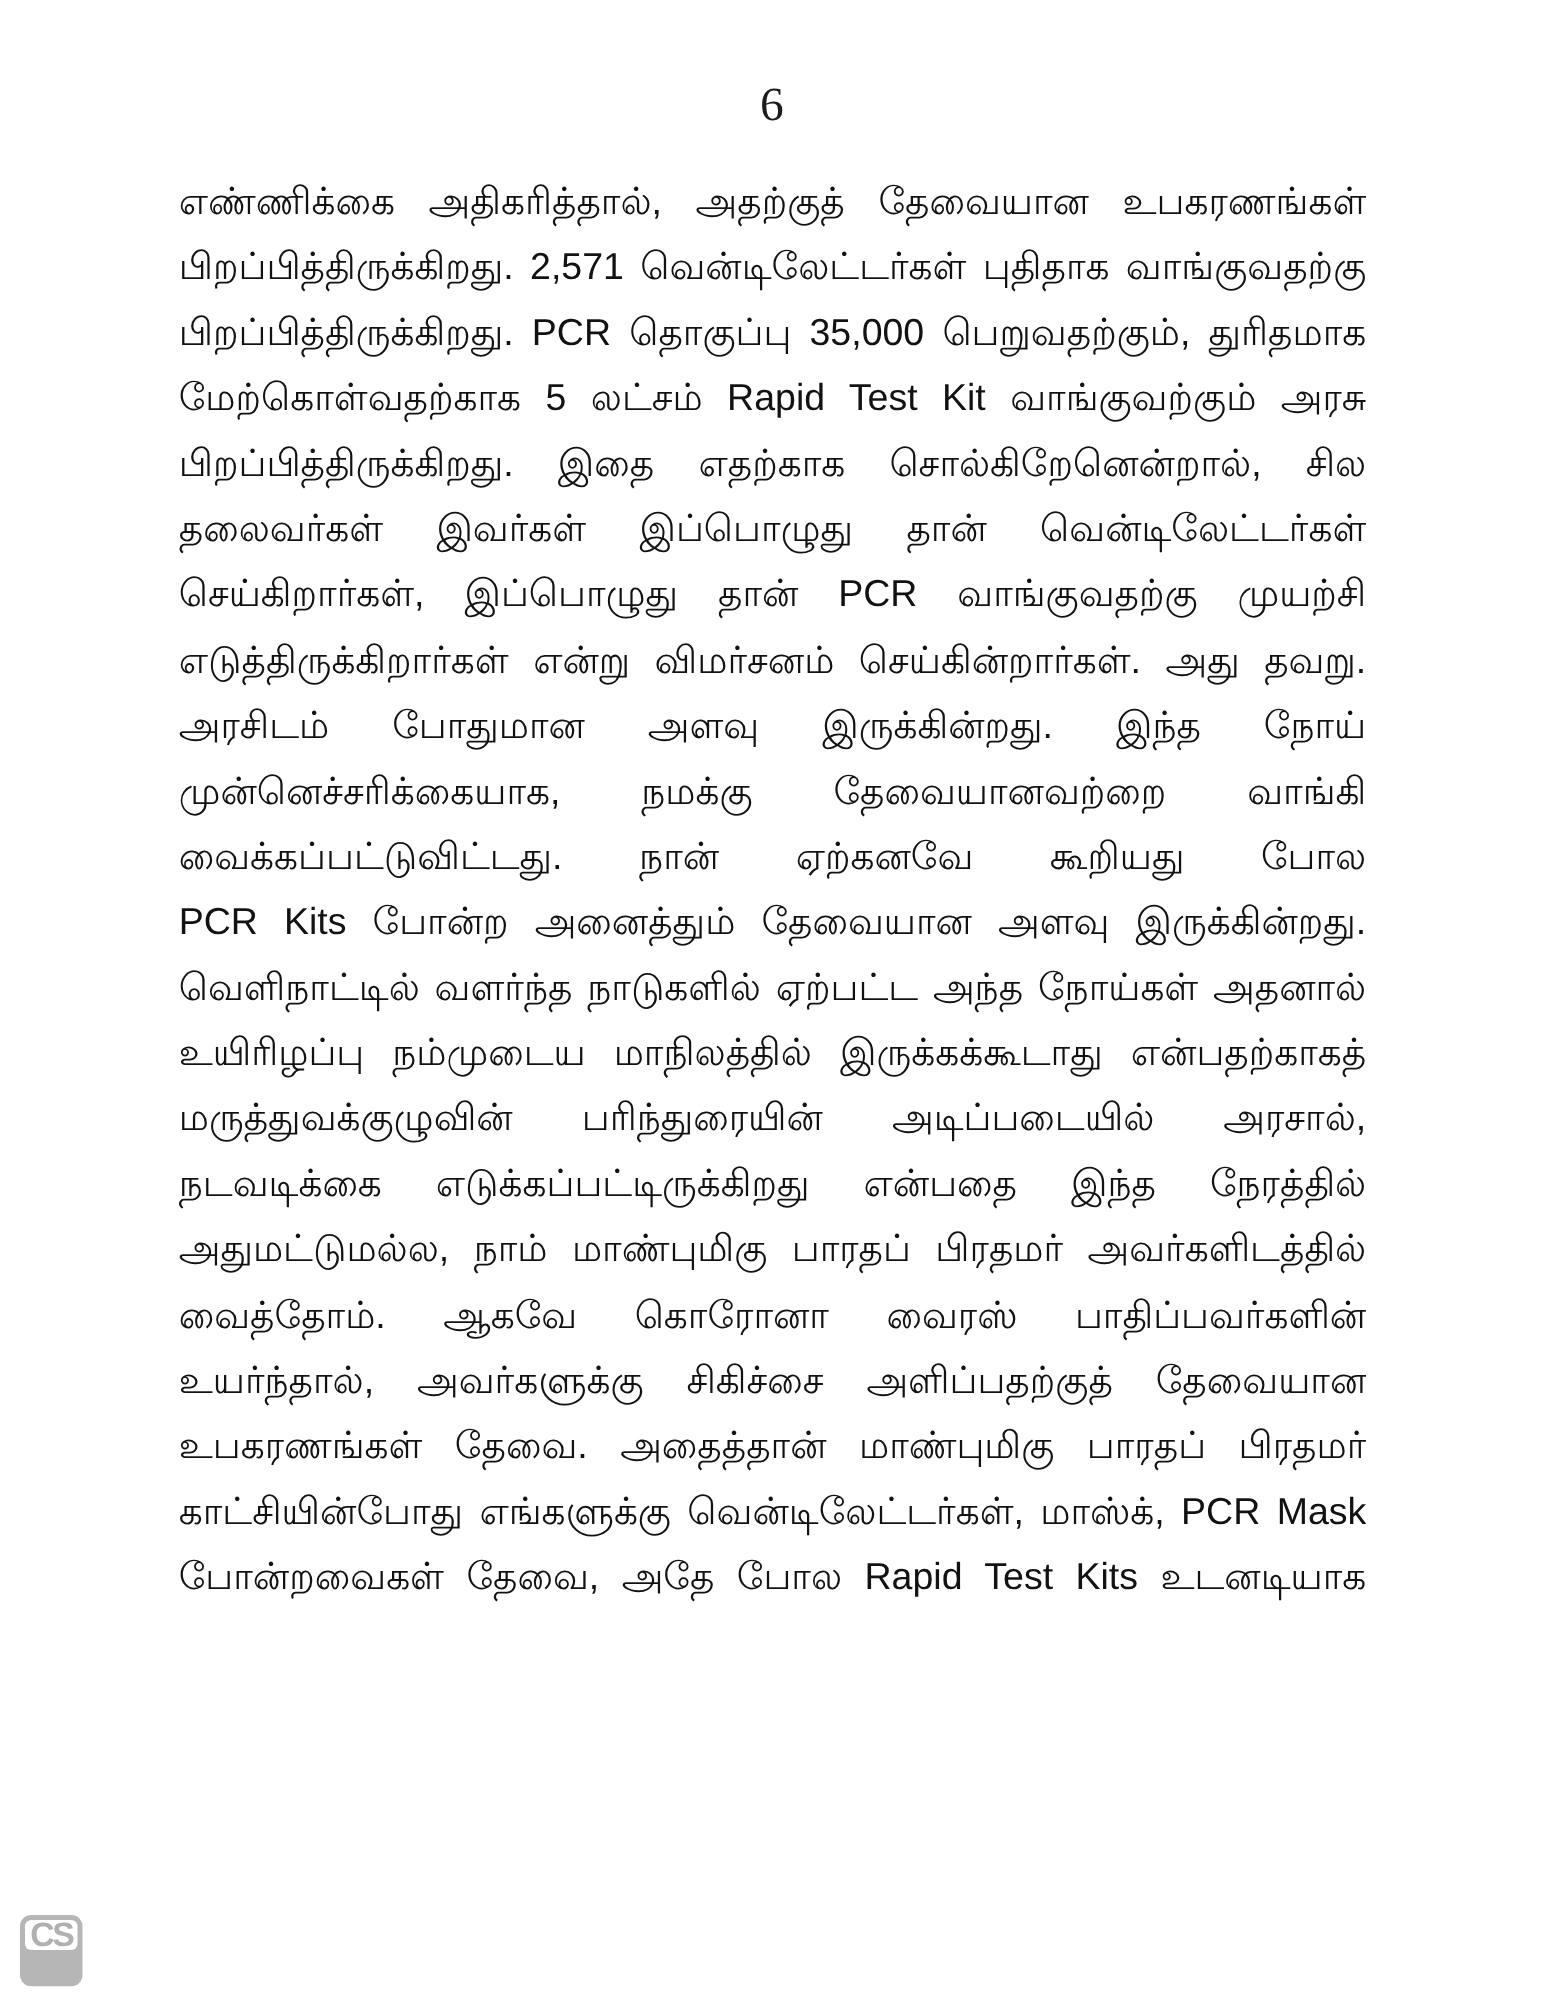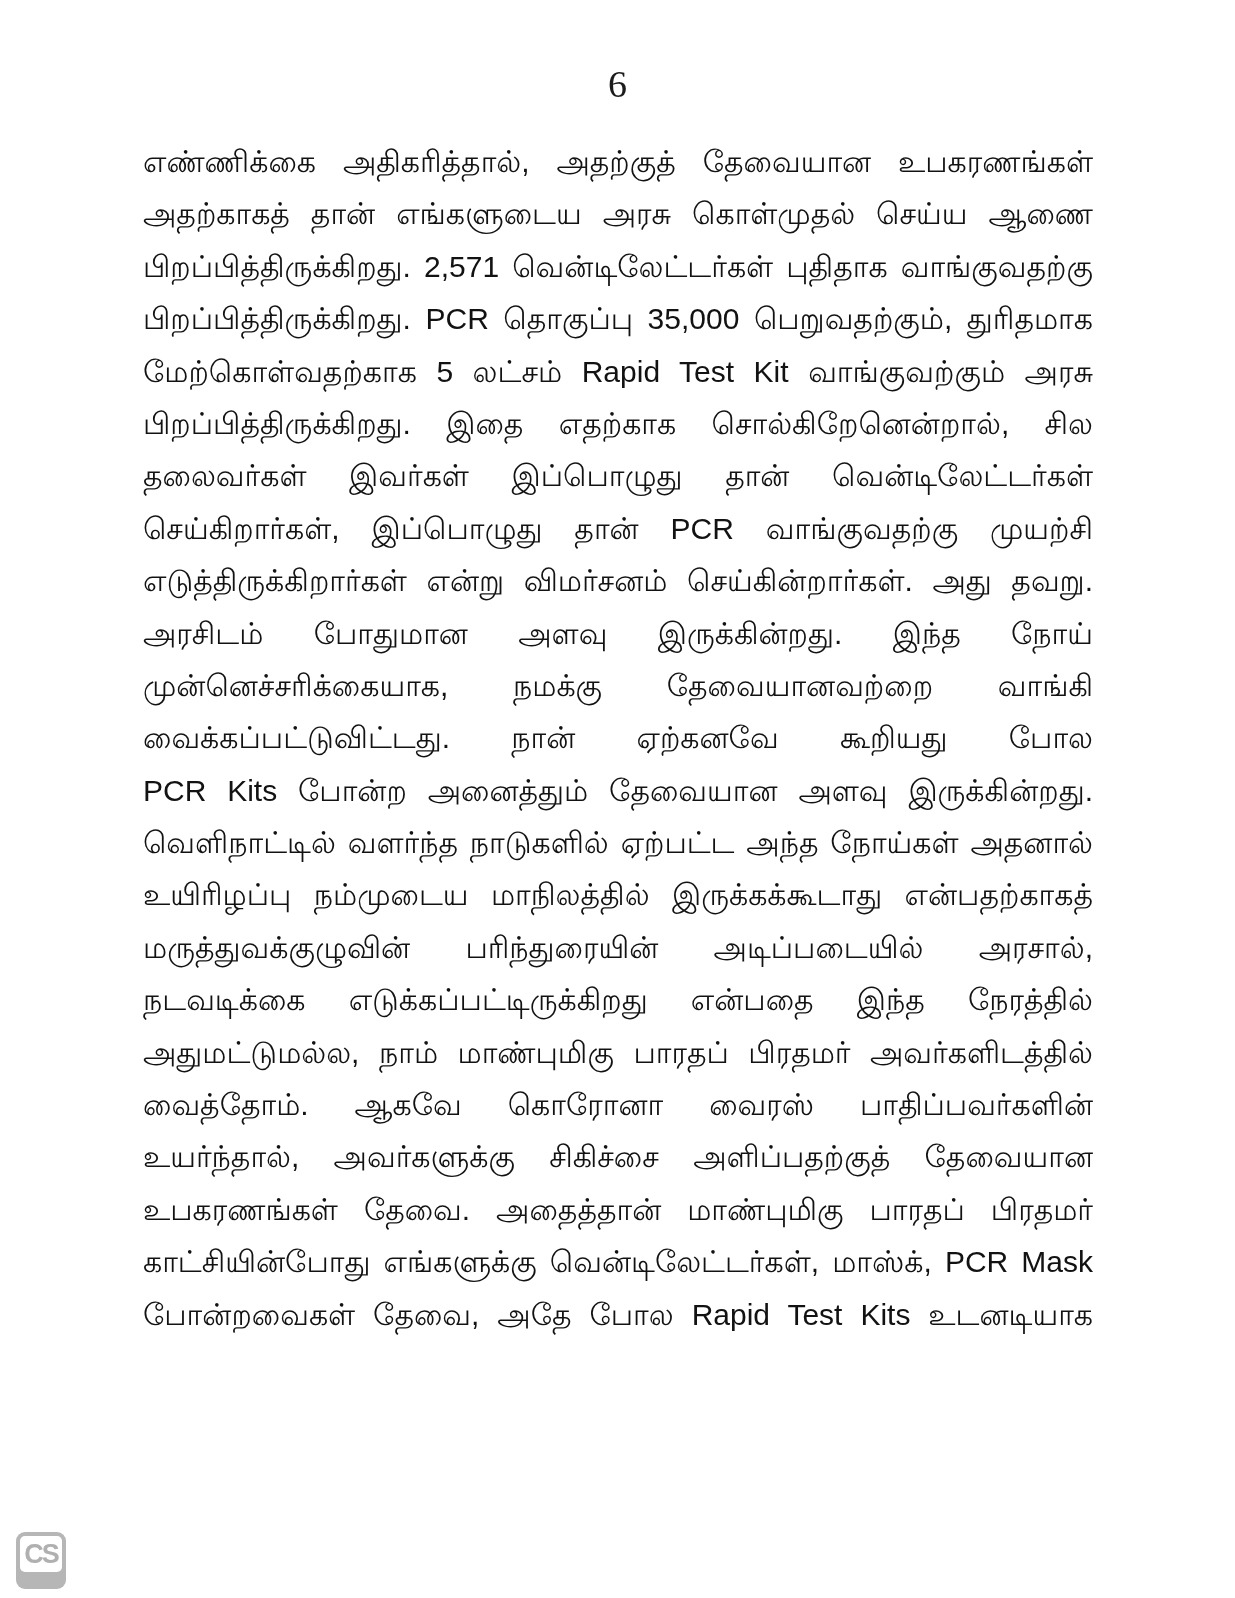--- a/index.html
+++ b/index.html
@@ -57,21 +57,21 @@
   .cs-logo {
     width: 50px;
     height: 57px;
     background: #b6b6b6;
     border-radius: 9px;
     overflow: hidden;
     flex: 0 0 auto;
   }
   .cs-logo-inner {
     margin: 4px 4px 0 4px;
-    height: 36px;
+    height: 24px;
     background: #ffffff;
     border-radius: 5px;
     display: flex;
     align-items: center;
     justify-content: center;
     font-size: 27px;
     font-weight: bold;
     color: #b0b0b0;
     letter-spacing: -2px;
   }
@@ -83,21 +83,20 @@
 </style>
 </head>
 <body>
 
 <div class="page">
 
   <div class="page-number">6</div>
 
   <div class="content">
     <div class="line">எண்ணிக்கை அதிகரித்தால், அதற்குத் தேவையான உபகரணங்கள் தேவை.</div>
-    <div class="line">அதற்காகத் தான் எங்களுடைய அரசு கொள்முதல் செய்ய ஆணை</div>
     <div class="line">பிறப்பித்திருக்கிறது. 2,571 வென்டிலேட்டர்கள் புதிதாக வாங்குவதற்கு ஆணை</div>
     <div class="line">பிறப்பித்திருக்கிறது. PCR தொகுப்பு 35,000 பெறுவதற்கும், துரிதமாக பரிசோதனை</div>
     <div class="line">மேற்கொள்வதற்காக 5 லட்சம் Rapid Test Kit வாங்குவற்கும் அரசு ஆணை</div>
     <div class="line">பிறப்பித்திருக்கிறது. இதை எதற்காக சொல்கிறேனென்றால், சில எதிர்க்கட்சித்</div>
     <div class="line">தலைவர்கள் இவர்கள் இப்பொழுது தான் வென்டிலேட்டர்கள் வாங்குவதற்கு முயற்சி</div>
     <div class="line">செய்கிறார்கள், இப்பொழுது தான் PCR வாங்குவதற்கு முயற்சி</div>
     <div class="line">எடுத்திருக்கிறார்கள் என்று விமர்சனம் செய்கின்றார்கள். அது தவறு. ஏற்கனவே</div>
     <div class="line">அரசிடம் போதுமான அளவு இருக்கின்றது. இந்த நோய் ஆரம்பமானவுடனேயே</div>
     <div class="line">முன்னெச்சரிக்கையாக, நமக்கு தேவையானவற்றை வாங்கி கையிருப்பில்</div>
     <div class="line">வைக்கப்பட்டுவிட்டது. நான் ஏற்கனவே கூறியது போல வென்டிலேட்டர்கள், மாஸ்க்,</div>

